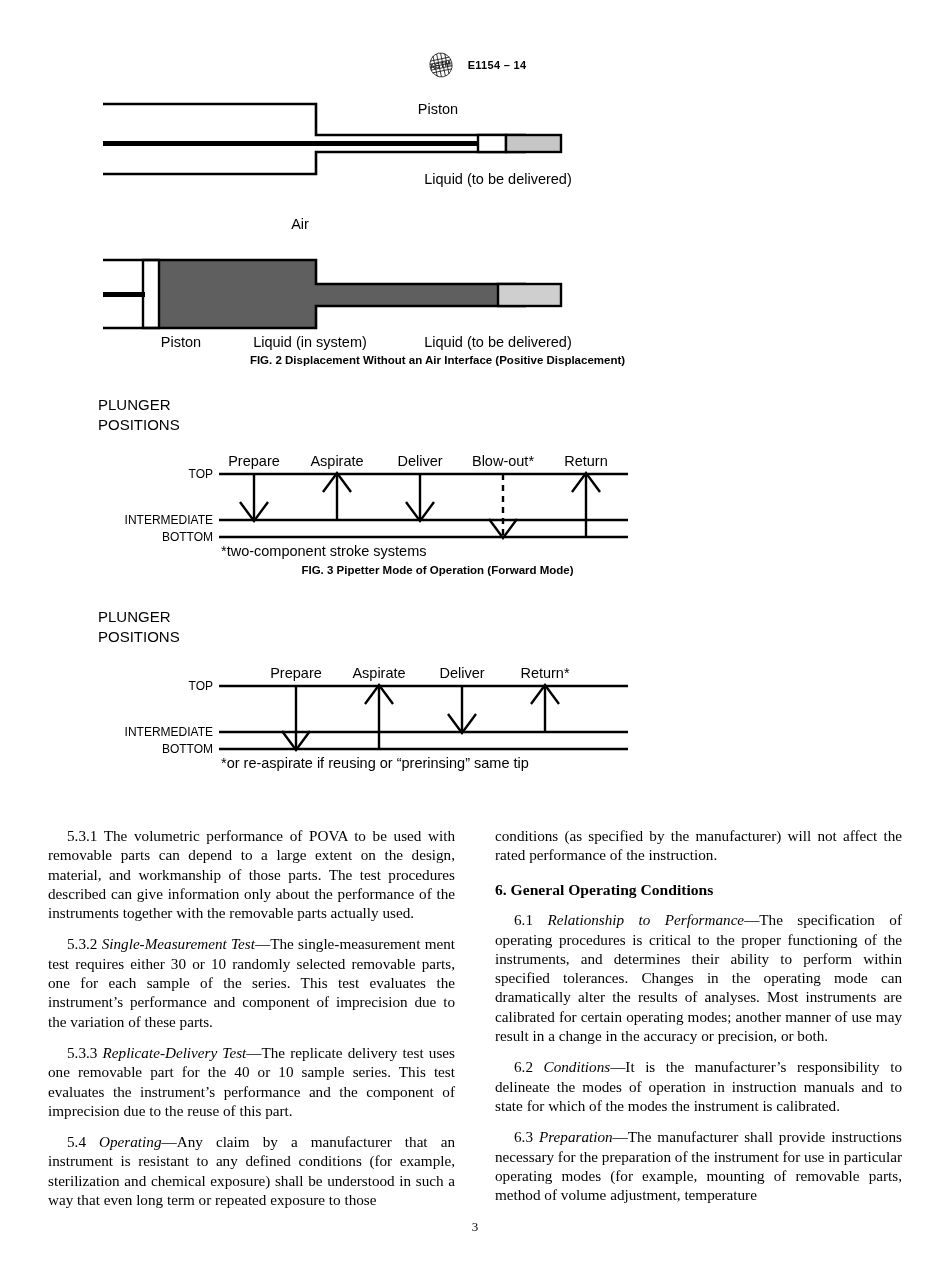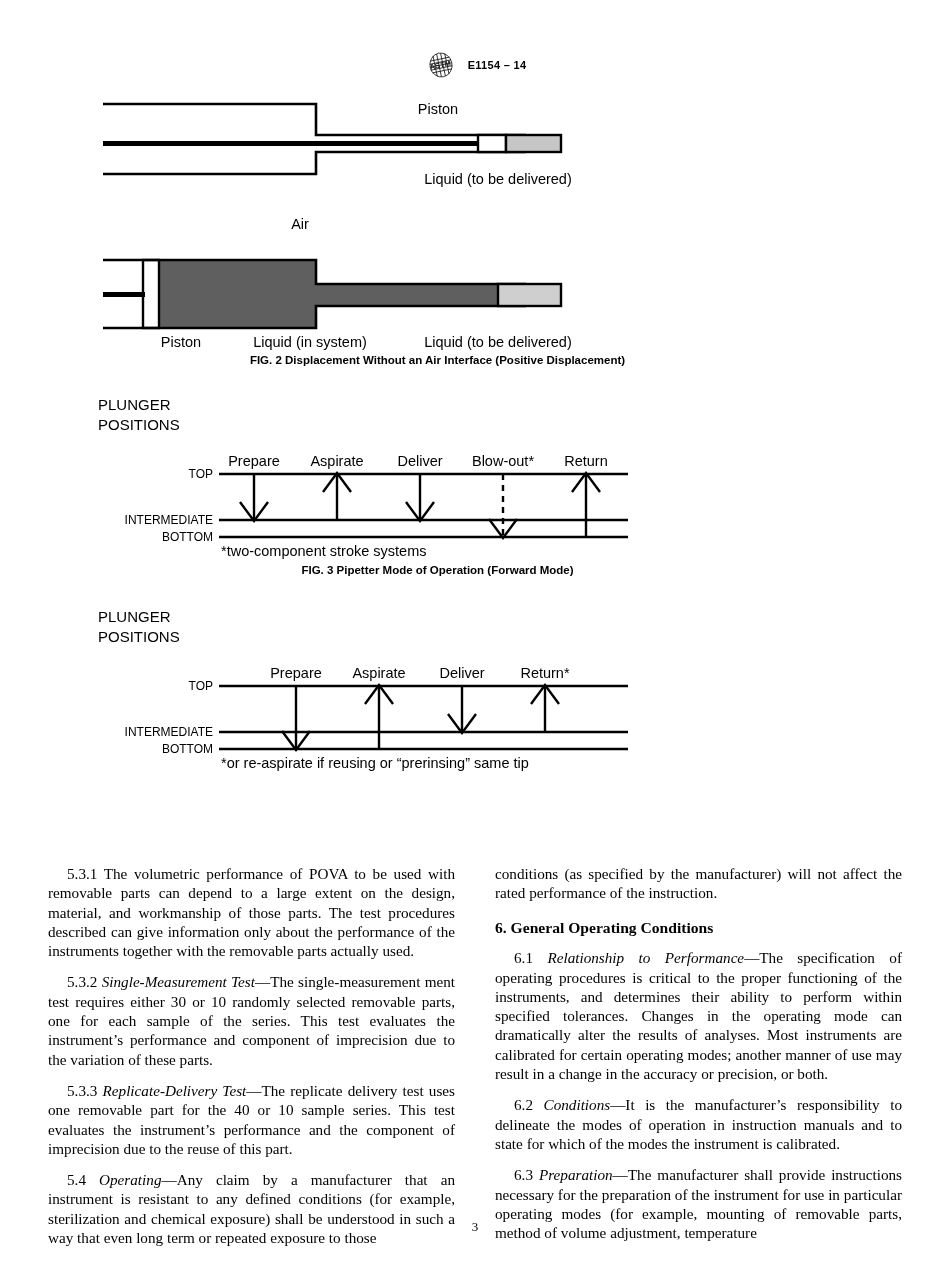--- a/index.html
+++ b/index.html
@@ -79,21 +79,20 @@
   .body-columns {
     position: absolute;
     top: 826px;
     left: 48px;
     width: 854px;
     display: flex;
     gap: 40px;
   }
   .text-column {
     width: 407px;
-    margin-top: 38px;
   }
   .para {
     font-size: 15.2px;
     line-height: 1.27;
     text-align: justify;
     text-justify: inter-word;
     margin: 0 0 0 0;
     hyphens: none;
   }
   .para.indented { text-indent: 19px; }

